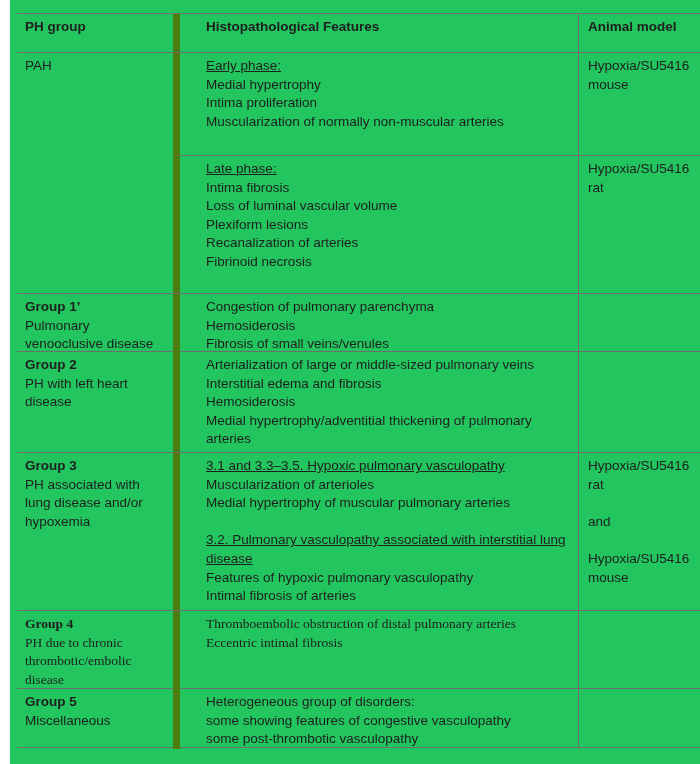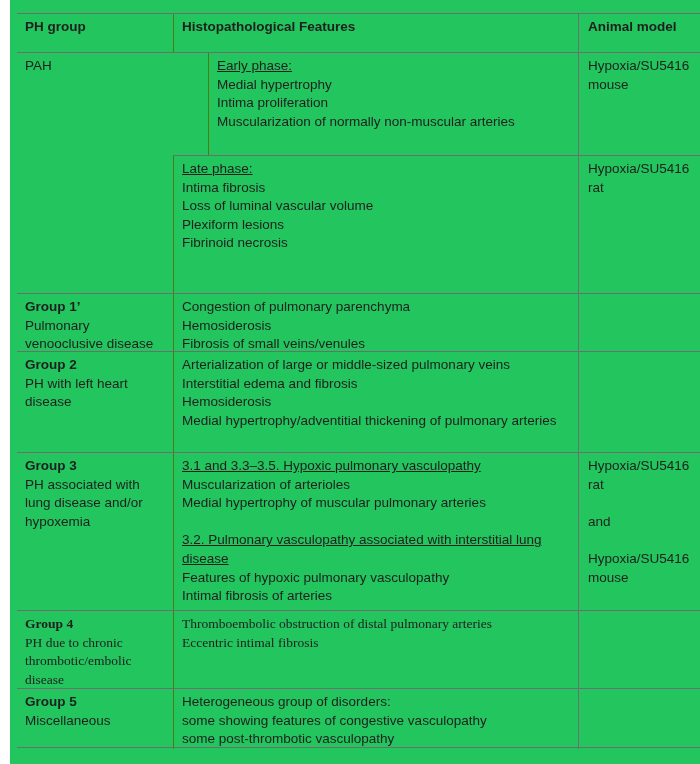--- a/index.html
+++ b/index.html
@@ -18,41 +18,41 @@
     position: absolute; left: 7px; top: 13px; width: 690px;
     border-top: 1px solid #6e6e6e;
     border-bottom: 1px solid #6e6e6e;
   }
   .row {
     display: grid;
     grid-template-columns: 156px 405px 129px;
   }
   .bt { border-top: 1px solid #6e6e6e; }
   .c { padding: 4px 6px 0 8px; }
-  .c2 { border-left: 1px solid #4d7c0f; padding: 4px 8px 0 8px; }
+  .c2 { border-left: 7px solid #4d7c0f; padding: 4px 8px 0 26px; }
   .c3 { border-left: 1px solid #6e6e6e; padding: 4px 2px 0 9px; }
   .bold { font-weight: bold; }
   .ul { text-decoration: underline; }
   .sp { height: 18.6px; }
 
   .h-header  { height: 38px; }
   .h-g1p     { height: 58px; }
   .h-g2      { height: 101px; }
   .h-g3      { height: 158px; }
   .h-g4      { height: 78px; font-family: Liberation Serif, serif; }
   .h-g5      { height: 59px; }
 
   .g1 {
     display: grid;
     grid-template-columns: 156px 405px 129px;
     grid-template-rows: 102px 138px;
     border-top: 1px solid #6e6e6e;
   }
   .g1-c1 { grid-column: 1; grid-row: 1 / 3; }
-  .g1-ef { grid-column: 2; grid-row: 1; margin-left: 35px; }
+  .g1-ef { grid-column: 2; grid-row: 1; }
   .g1-em { grid-column: 3; grid-row: 1; }
   .g1-lf { grid-column: 2; grid-row: 2; border-top: 1px solid #6e6e6e; }
   .g1-lm { grid-column: 3; grid-row: 2; border-top: 1px solid #6e6e6e; }
 </style>
 </head>
 <body>
 
 <div class="page">
   <div class="tbl">
 
@@ -73,20 +73,21 @@
         <div>Muscularization of normally non-muscular arteries</div>
       </div>
       <div class="c3 g1-em">
         <div>Hypoxia/SU5416 mouse</div>
       </div>
       <div class="c2 g1-lf">
         <div class="ul">Late phase:</div>
         <div>Intima fibrosis</div>
         <div>Loss of luminal vascular volume</div>
         <div>Plexiform lesions</div>
+        <div>Recanalization of arteries</div>
         <div>Fibrinoid necrosis</div>
       </div>
       <div class="c3 g1-lm">
         <div>Hypoxia/SU5416 rat</div>
       </div>
     </div>
 
     <div class="row bt h-g1p">
       <div class="c">
         <div class="bold">Group 1’</div>

